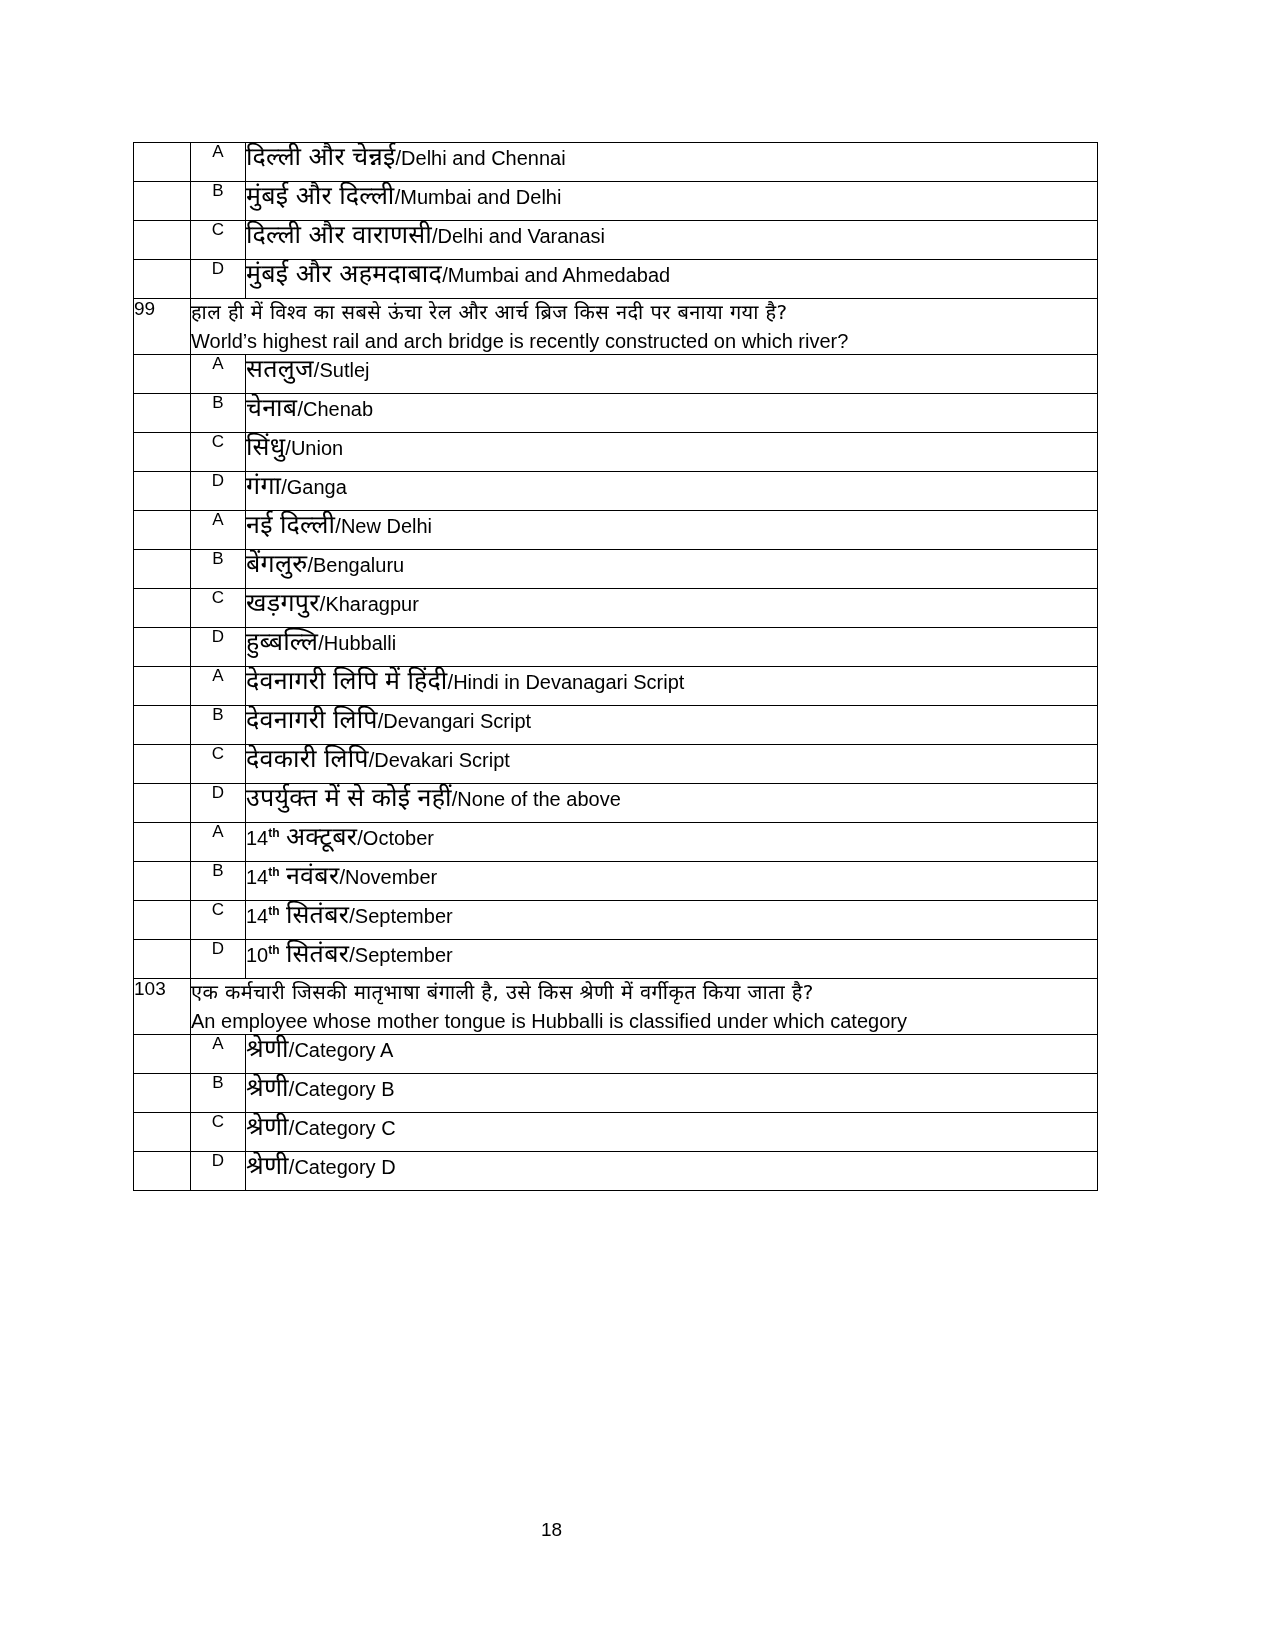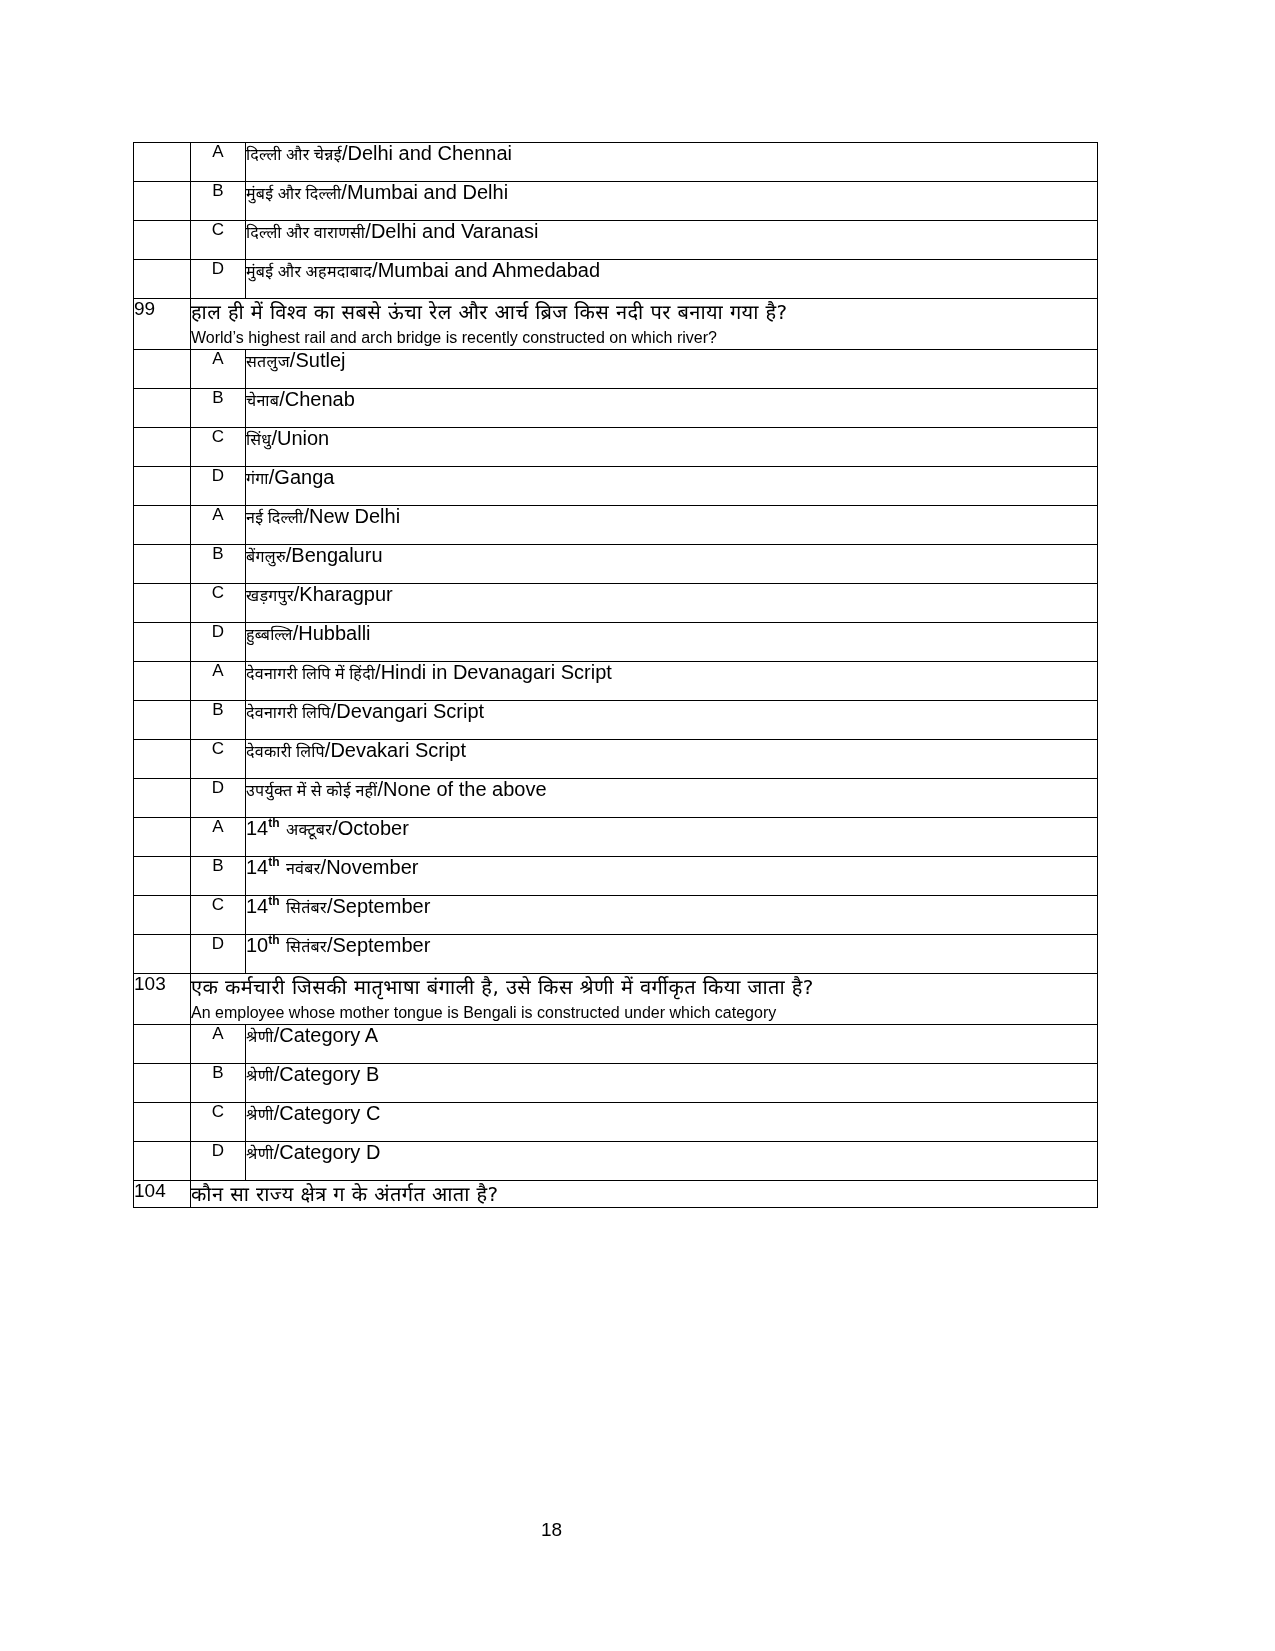--- a/index.html
+++ b/index.html
@@ -70,22 +70,22 @@
     font-size: 20px;
     line-height: 1.05;
     white-space: nowrap;
     font-family: "DejaVu Sans", sans-serif;
   }
   .opt-text .latin {
     font-family: "Liberation Sans", sans-serif;
     font-size: 20px;
   }
   .opt-text .deva {
-    font-family: Liberation Serif, serif;
-    font-size: 16px;
+    font-family: Liberation Sans, sans-serif;
+    font-size: 25px;
     letter-spacing: 0.3px;
   }
   .opt-text sup {
     font-size: 12px;
     vertical-align: super;
     line-height: 0;
     font-family: "Liberation Sans", sans-serif;
     font-weight: bold;
   }
 
@@ -95,21 +95,21 @@
   }
   .q-hi {
     font-family: "DejaVu Sans", sans-serif;
     font-size: 20px;
     line-height: 1.30;
     letter-spacing: 0.4px;
     white-space: nowrap;
   }
   .q-en {
     font-family: "Liberation Sans", sans-serif;
-    font-size: 16px;
+    font-size: 20px;
     line-height: 1.30;
     margin-top: 3px;
     white-space: nowrap;
   }
 
   .q-cell.single .q-hi { margin-bottom: 0; }
 
   .page-number {
     position: absolute;
     left: 0;
@@ -277,21 +277,21 @@
           <td class="num-cell"></td>
           <td class="let-cell">D</td>
           <td class="opt-cell">
             <div class="opt-text"><span class="latin">10</span><sup>th</sup> <span class="deva">सितंबर</span><span class="latin">/</span><span class="latin">September</span></div>
           </td>
         </tr>
         <tr>
           <td class="num-cell">103</td>
           <td colspan="2" class="q-cell">
             <div class="q-hi">एक कर्मचारी जिसकी मातृभाषा बंगाली है, उसे किस श्रेणी में वर्गीकृत किया जाता है?</div>
-            <div class="q-en">An employee whose mother tongue is Bengali is constructed under which category</div>
+            <div class="q-en">An employee whose mother tongue is Hubballi is classified under which category</div>
           </td>
         </tr>
         <tr>
           <td class="num-cell"></td>
           <td class="let-cell">A</td>
           <td class="opt-cell">
             <div class="opt-text"><span class="deva">श्रेणी</span><span class="latin">/</span><span class="latin">Category A</span></div>
           </td>
         </tr>
         <tr>
@@ -306,26 +306,20 @@
           <td class="let-cell">C</td>
           <td class="opt-cell">
             <div class="opt-text"><span class="deva">श्रेणी</span><span class="latin">/</span><span class="latin">Category C</span></div>
           </td>
         </tr>
         <tr>
           <td class="num-cell"></td>
           <td class="let-cell">D</td>
           <td class="opt-cell">
             <div class="opt-text"><span class="deva">श्रेणी</span><span class="latin">/</span><span class="latin">Category D</span></div>
-          </td>
-        </tr>
-        <tr>
-          <td class="num-cell">104</td>
-          <td colspan="2" class="q-cell single">
-            <div class="q-hi">कौन सा राज्य क्षेत्र ग के अंतर्गत आता है?</div>
           </td>
         </tr>
       </tbody>
   </table>
 
   <div class="page-number">18</div>
 
 </div>
 
 </body></html>

